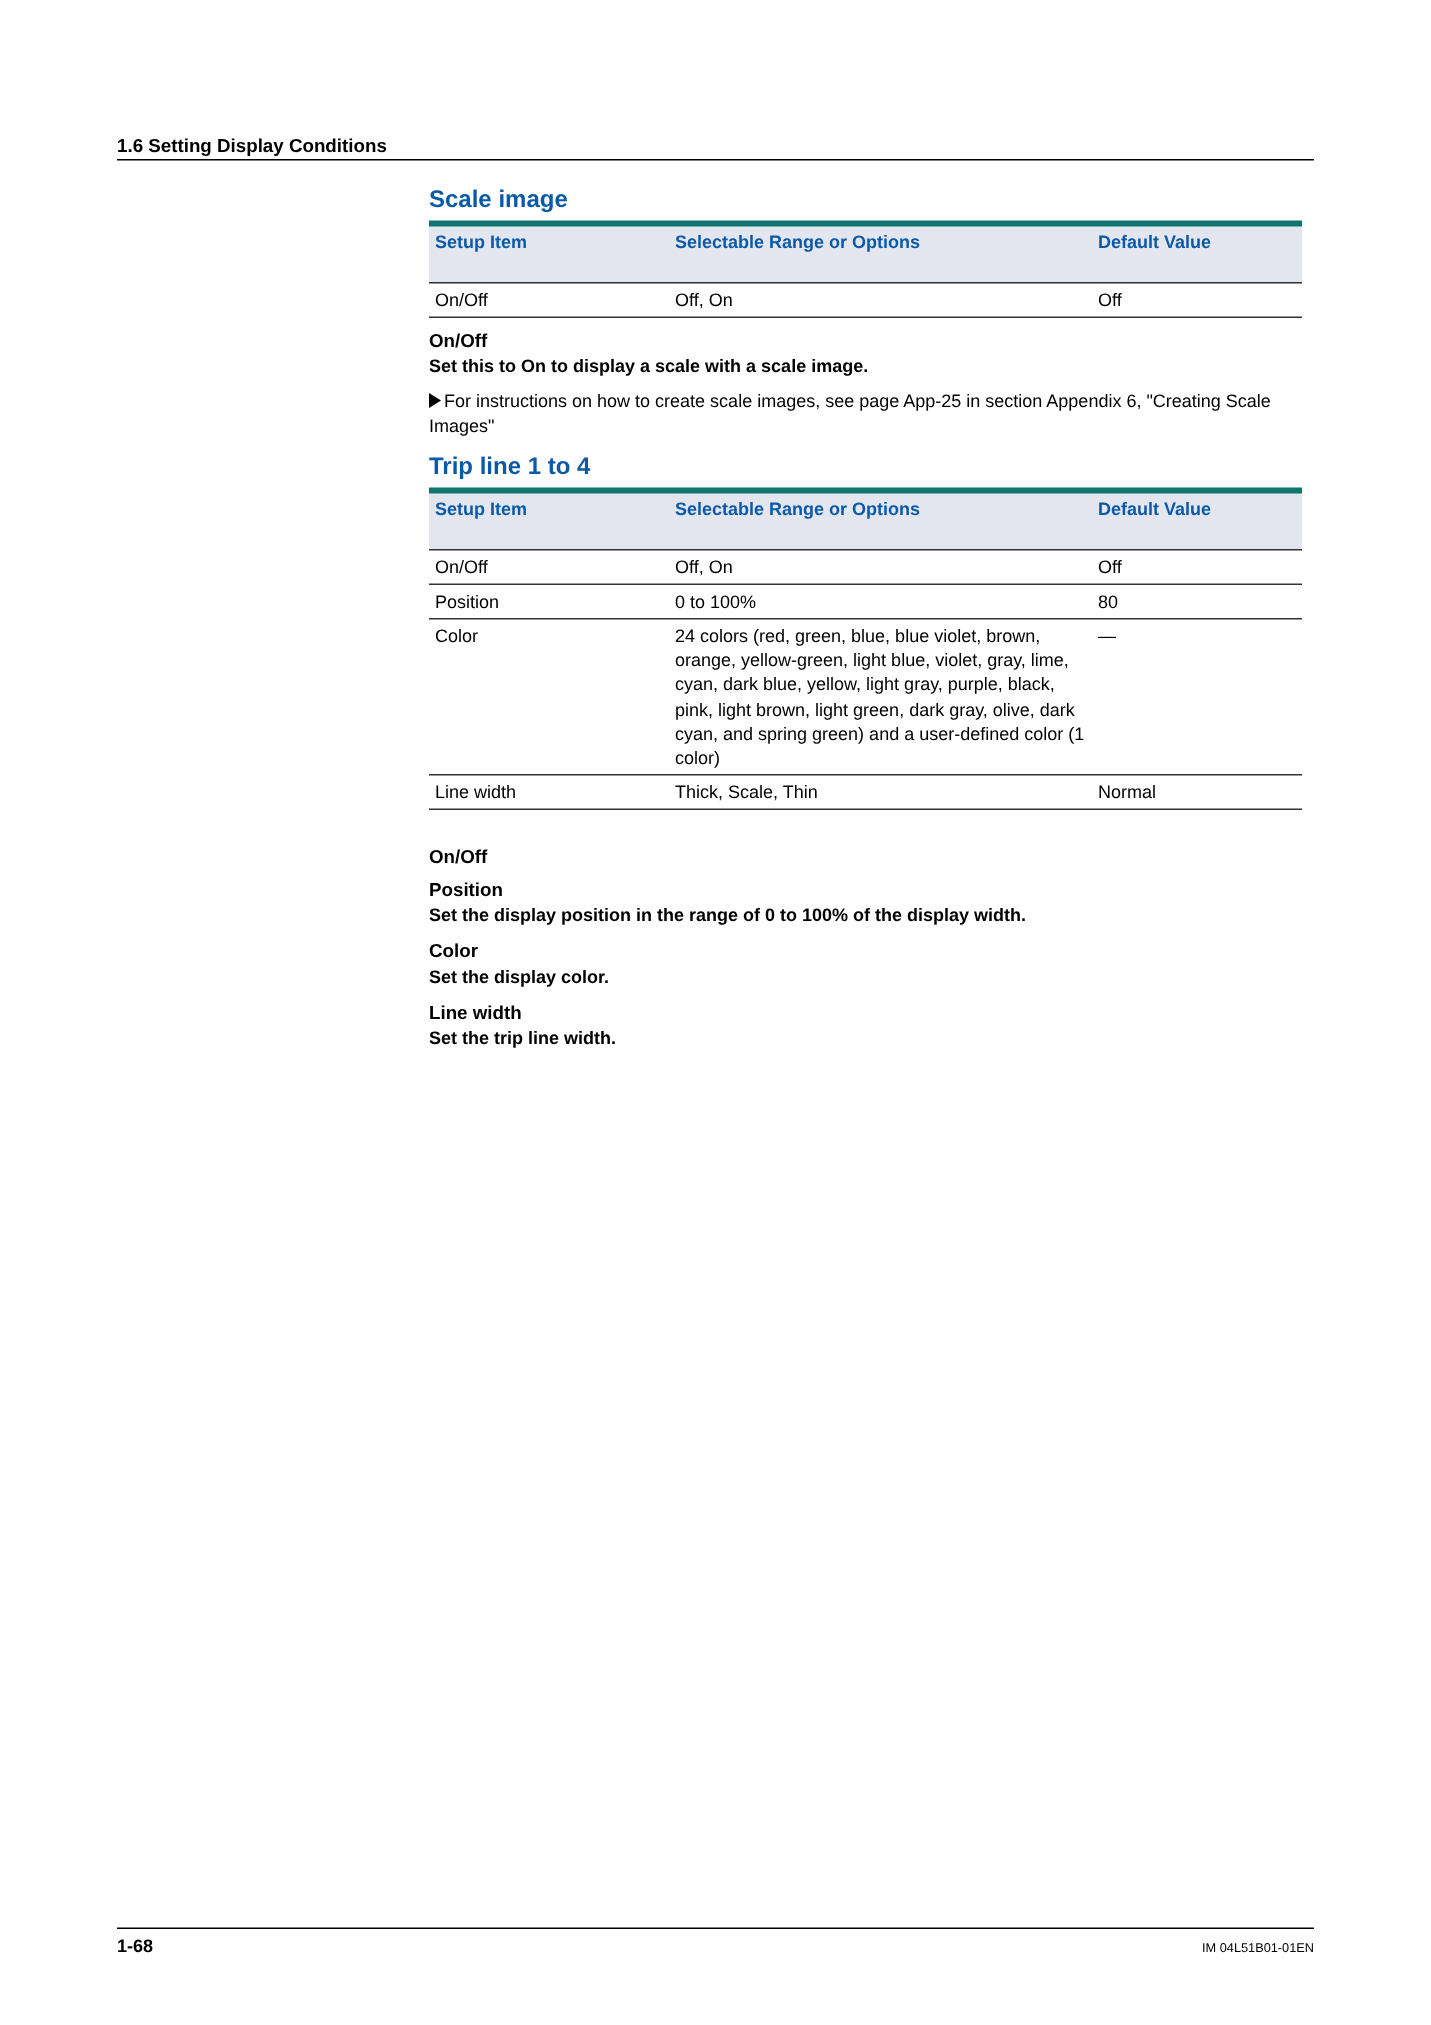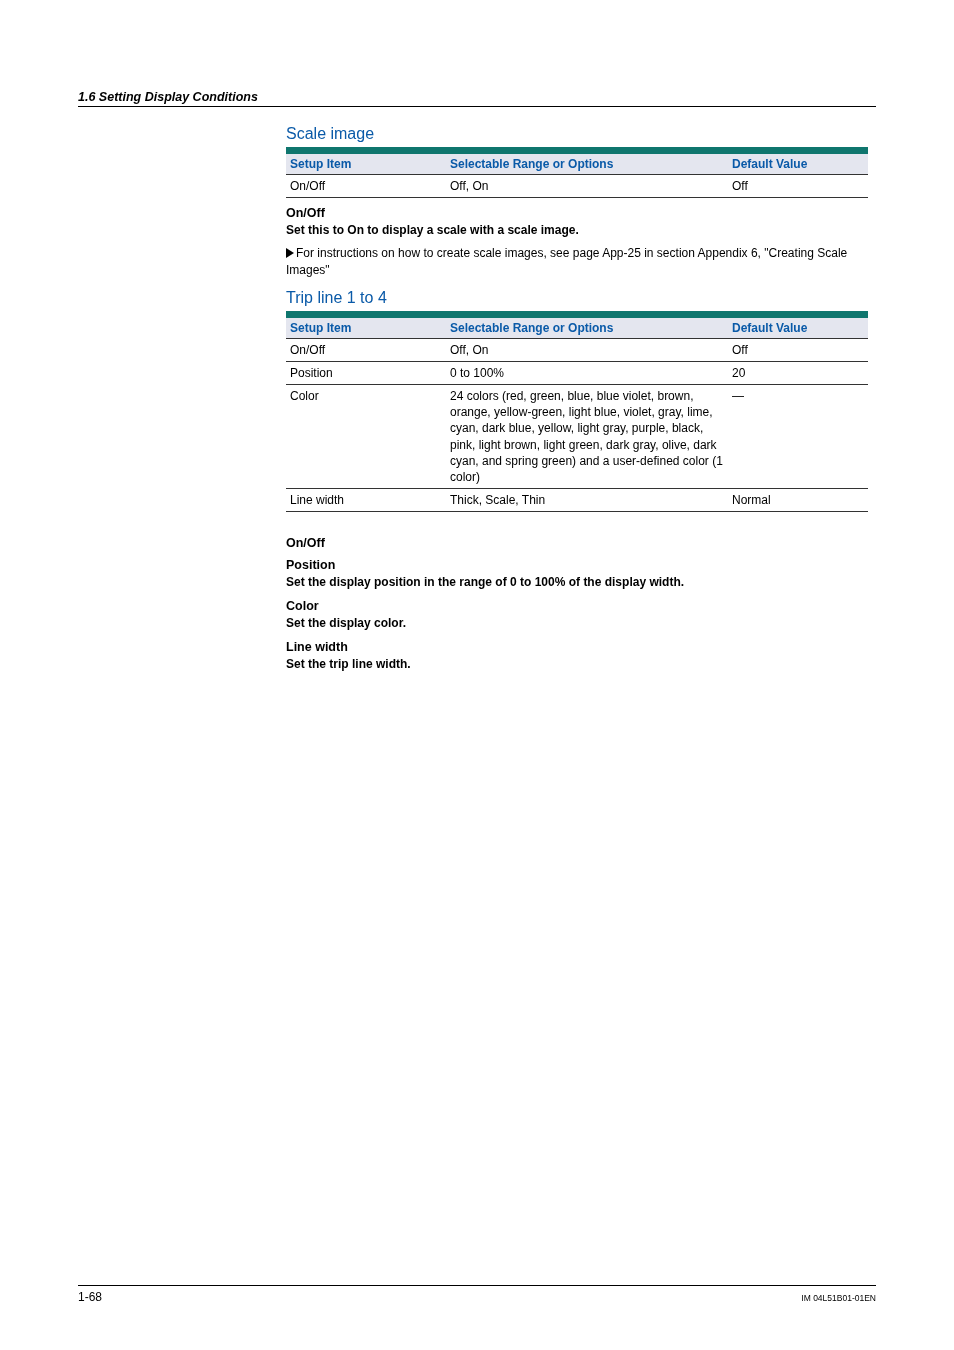--- a/index.html
+++ b/index.html
@@ -13,50 +13,49 @@
   }
   .page {
     padding: 90px 78px 50px 78px;
     position: relative;
     height: 100%;
   }
   .breadcrumb-wrap {
     border-bottom: 1px solid #000;
     padding-bottom: 2px;
     margin-bottom: 18px;
-    font-style: italic;
   }
   .breadcrumb {
     font-size: 12.5px;
     font-weight: bold;
   }
   .content {
     margin-left: 208px;
     width: 582px;
   }
   .section-title {
     color: #0a5aa8;
     font-size: 16px;
-    font-weight: normal;
+    font-weight: bold;
     margin: 10px 0 4px 0;
   }
   .desc { margin: 2px 0 4px 0; line-height: 1.35; }
   table.opt {
     width: 100%;
     border-collapse: collapse;
     font-size: 12px;
     margin-bottom: 6px;
   }
   table.opt thead th {
     background: #e4e6ef;
     color: #0a5aa8;
     font-weight: bold;
     text-align: left;
-    padding: 3px 4px 3px 4px;
-    border-top: 7px solid #0f766e;
+    padding: 3px 4px 20px 4px;
+    border-top: 4px solid #0f766e;
     border-bottom: 1px solid #333;
   }
   table.opt td {
     padding: 3px 4px;
     border-bottom: 1px solid #333;
     vertical-align: top;
     line-height: 1.35;
   }
   .col-item  { width: 160px; }
   .col-range { width: 282px; }
@@ -82,21 +81,21 @@
     position: absolute;
     left: 78px;
     right: 78px;
     bottom: 46px;
     border-top: 1px solid #000;
     padding-top: 4px;
     display: flex;
     justify-content: space-between;
     align-items: baseline;
   }
-  .footer-left { font-weight: normal; font-size: 12px; }
+  .footer-left { font-weight: bold; font-size: 12px; }
   .footer-right { font-size: 8.5px; }
 </style>
 </head>
 <body>
 
 <div class="page">
 
   <div class="breadcrumb-wrap">
     <div class="breadcrumb">1.6  Setting Display Conditions</div>
   </div>
@@ -140,21 +139,21 @@
       </thead>
       <tbody>
         <tr>
           <td>On/Off</td>
           <td>Off, On</td>
           <td>Off</td>
         </tr>
         <tr>
           <td>Position</td>
           <td>0 to 100%</td>
-          <td>20</td>
+          <td>80</td>
         </tr>
         <tr>
           <td>Color</td>
           <td>24 colors (red, green, blue, blue violet, brown, orange, yellow-green, light blue, violet, gray, lime, cyan, dark blue, yellow, light gray, purple, black, pink, light brown, light green, dark gray, olive, dark cyan, and spring green) and a user-defined color (1 color)</td>
           <td>—</td>
         </tr>
         <tr>
           <td>Line width</td>
           <td>Thick, Scale, Thin</td>
           <td>Normal</td>

